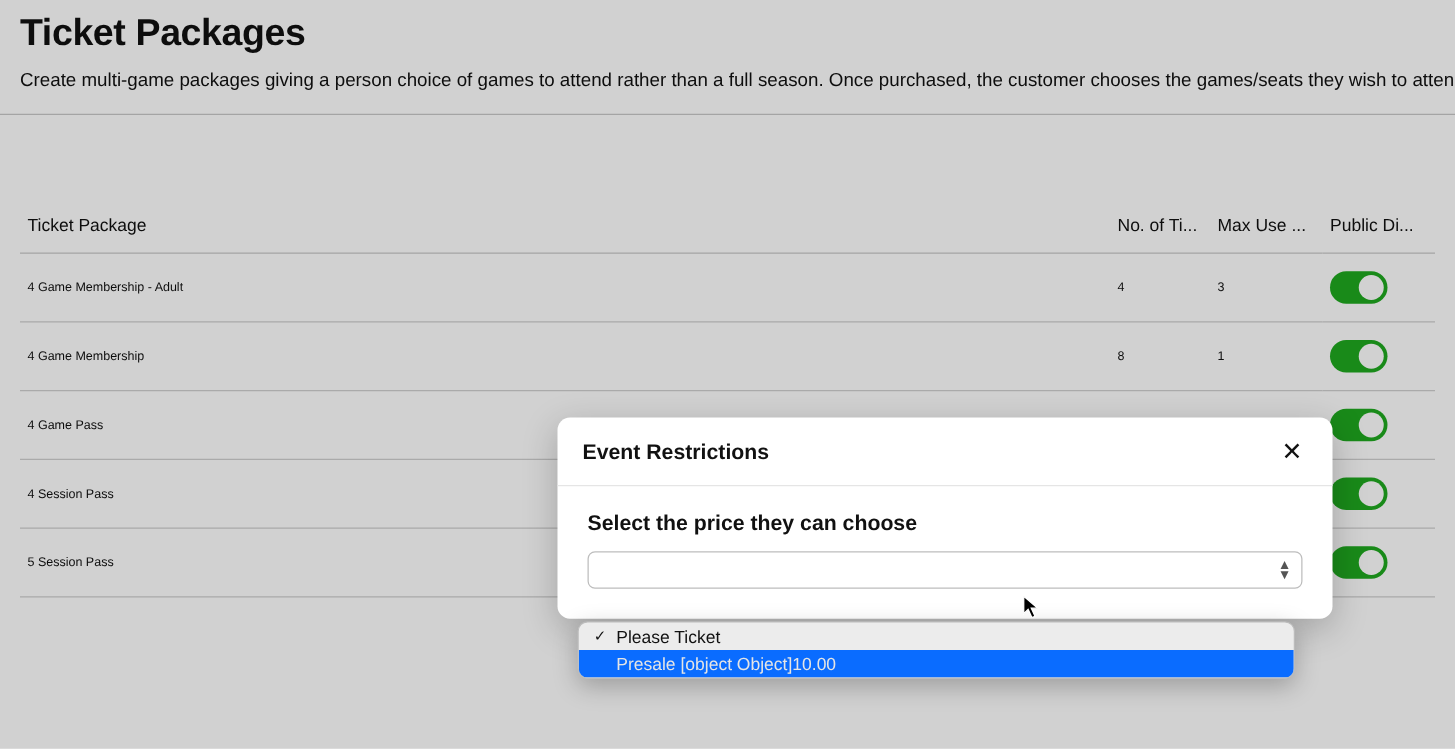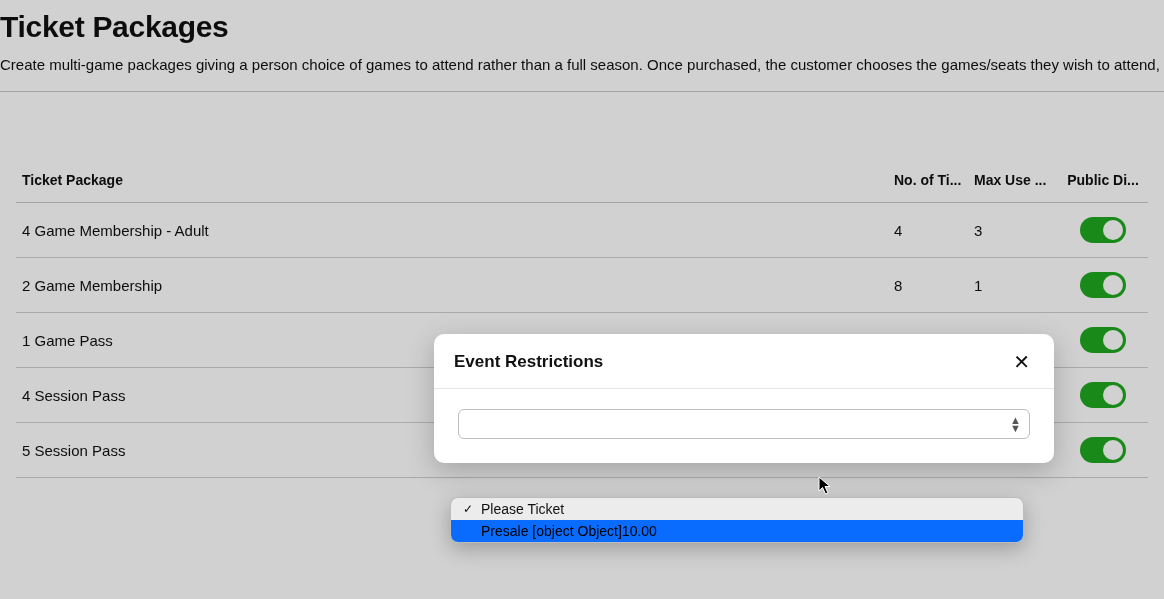--- a/index.html
+++ b/index.html
@@ -12,55 +12,55 @@
       position: relative;
       color: #111;
     }
     .page { position: relative; width: 100%; height: 100%; }
     .dim-overlay {
       position: absolute; inset: 0;
       background: rgba(0,0,0,0.18);
       z-index: 5;
       pointer-events: none;
     }
-    .header { padding: 10px 16px 0 0; }
+    .header { padding: 10px 16px 0 16px; }
     .page-title {
       font-size: 30px;
       font-weight: 800;
       letter-spacing: -0.3px;
       margin-bottom: 12px;
     }
     .page-desc {
       font-size: 15px;
       color: #111;
       white-space: nowrap;
       margin-bottom: 18px;
     }
     .hr { border: none; border-top: 1px solid #c9c9c9; }
     .table-wrap { padding: 70px 16px 0 16px; }
     table { width: 100%; border-collapse: collapse; table-layout: fixed; }
     th {
       text-align: left;
       font-size: 14px;
-      font-weight: 700;
+      font-weight: 400;
       color: #111;
       padding: 10px 6px 14px 6px;
       border-bottom: 1px solid #c9c9c9;
       white-space: nowrap;
       overflow: hidden;
       text-overflow: ellipsis;
     }
     th.right, td.right { }
-    th.center, td.center { text-align: center; }
+    th.center, td.center { text-align: left; }
     col.c-name { width: auto; }
     col.c-num  { width: 80px; }
     col.c-max  { width: 90px; }
     col.c-pub  { width: 90px; }
     td {
-      font-size: 15px;
+      font-size: 10px;
       padding: 14px 6px;
       border-bottom: 1px solid #d0d0d0;
       color: #111;
       vertical-align: middle;
     }
     .toggle {
       display: inline-block;
       width: 46px; height: 26px;
       background: #1fa91f;
       border-radius: 13px;
@@ -71,21 +71,21 @@
       position: absolute;
       top: 3px; right: 3px;
       width: 20px; height: 20px;
       background: #fff;
       border-radius: 50%;
     }
 
     
     .modal {
       position: absolute;
-      left: 434px;
+      left: 446px;
       top: 334px;
       width: 620px;
       background: #fff;
       border-radius: 10px;
       box-shadow: 0 8px 28px rgba(0,0,0,0.22);
       z-index: 10;
       overflow: visible;
     }
     .modal-head {
       display: flex;
@@ -145,21 +145,21 @@
       color: #111;
       white-space: nowrap;
     }
     .dropdown-item .check {
       width: 14px;
       text-align: center;
       font-size: 12px;
     }
     .dropdown-item.highlight {
       background: #0a6cff;
-      color: #000000;
+      color: #e5e5e5;
     }
 
     .cursor-ptr {
       position: absolute;
       z-index: 50;
       pointer-events: none;
     }
   </style>
 </head>
 <body>
@@ -189,27 +189,27 @@
         </tr>
       </thead>
       <tbody id="tbody">
           <tr>
             <td>4 Game Membership - Adult</td>
             <td class="right">4</td>
             <td class="right">3</td>
             <td class="center"><span class="toggle"><span class="knob"></span></span></td>
           </tr>
           <tr>
-            <td>2 Game Membership</td>
+            <td>4 Game Membership</td>
             <td class="right">8</td>
             <td class="right">1</td>
             <td class="center"><span class="toggle"><span class="knob"></span></span></td>
           </tr>
           <tr>
-            <td>1 Game Pass</td>
+            <td>4 Game Pass</td>
             <td class="right">4</td>
             <td class="right">1</td>
             <td class="center"><span class="toggle"><span class="knob"></span></span></td>
           </tr>
           <tr>
             <td>4 Session Pass</td>
             <td class="right"></td>
             <td class="right"></td>
             <td class="center"><span class="toggle"><span class="knob"></span></span></td>
           </tr>
@@ -224,20 +224,21 @@
   </div>
 
   <div class="dim-overlay"></div>
 
   <div class="modal">
     <div class="modal-head">
       <div class="modal-title">Event Restrictions</div>
       <button class="close-x">✕</button>
     </div>
     <div class="modal-body">
+      <div class="price-label">Select the price they can choose</div>
       <div class="dropdown-closed">
         <div class="arrows">▲<br>▼</div>
       </div>
 
       <div class="dropdown-list" id="dropdown-list">
           <div class="dropdown-item">
             <span class="check">✓</span>
             <span>Please Ticket</span>
           </div>
           <div class="dropdown-item highlight">

